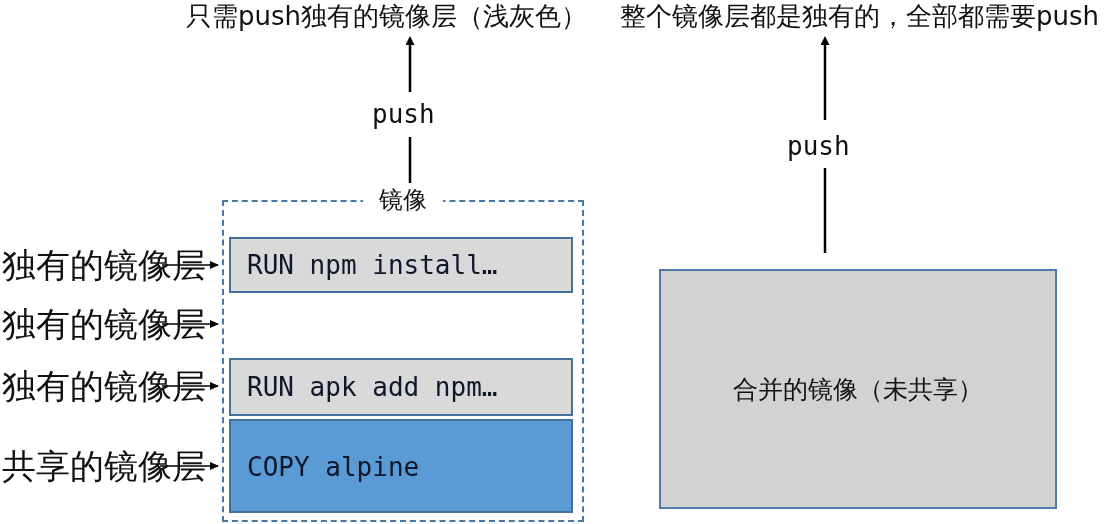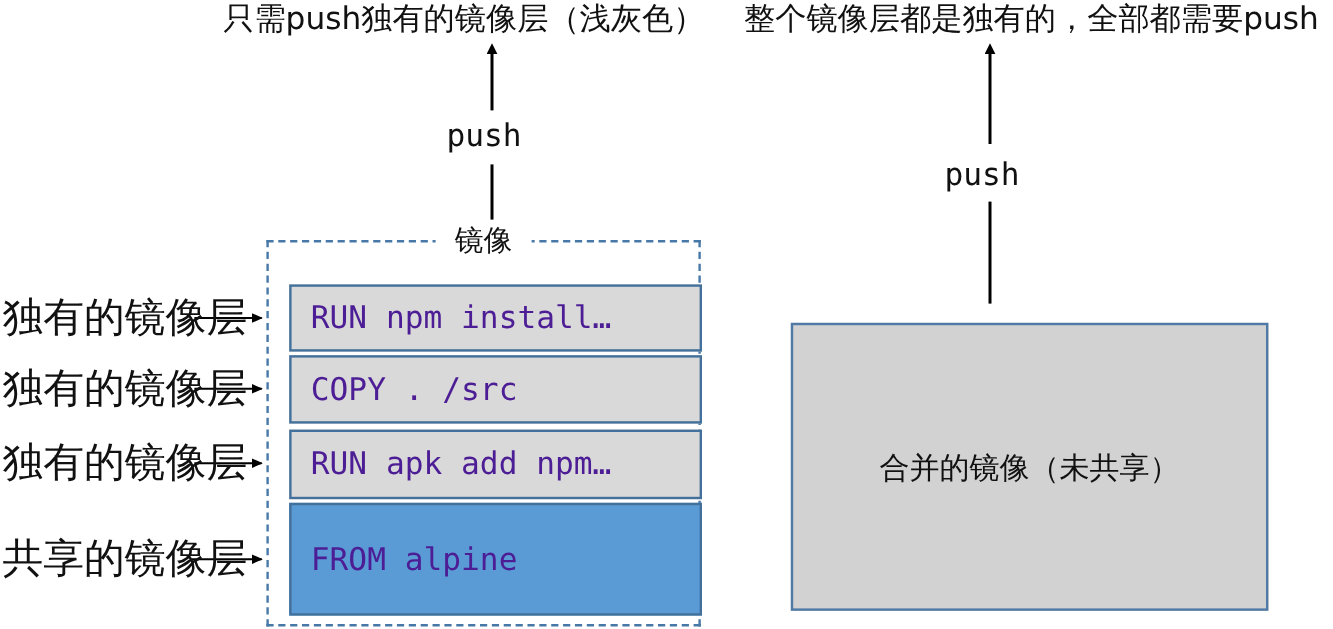--- a/index.html
+++ b/index.html
@@ -76,30 +76,30 @@
   .image-title-wrap span {
     display: inline-block;
     background: #ffffff;
     padding: 0 16px;
     font-size: 24px;
     line-height: 28px;
   }
 
   .layer {
     position: absolute;
-    left: 241px;
+    left: 229px;
     width: 344px;
     border: 2px solid #44719C;
     background: #D9D9D9;
     display: flex;
     align-items: center;
     box-sizing: border-box;
     font-family: "DejaVu Sans Mono", "Liberation Mono", monospace;
     font-size: 26px;
-    color: #4c1d95;
+    color: #0f172a;
     z-index: 2;
   }
   .layer .cmd { padding-left: 16px; white-space: nowrap; }
   .layer-1 { top: 237px; height: 56px; }
   .layer-2 { top: 296px; height: 57px; }
   .layer-3 { top: 358px; height: 58px; }
   .layer-base {
     top: 419px;
     height: 94px;
     background: #5B9BD5;
@@ -171,27 +171,24 @@
   <div class="side-label" style="top:450px">共享的镜像层</div>
 
   <div class="image-dashed-box"></div>
   <div class="image-title-wrap">
     <span>镜像</span>
   </div>
 
   <div class="layer layer-1">
     <span class="cmd">RUN npm install…</span>
   </div>
-  <div class="layer layer-2">
-    <span class="cmd">COPY . /src</span>
-  </div>
   <div class="layer layer-3">
     <span class="cmd">RUN apk add npm…</span>
   </div>
   <div class="layer layer-base">
-    <span class="cmd">FROM alpine</span>
+    <span class="cmd">COPY alpine</span>
   </div>
 
   <div class="merged-box">
     <span>合并的镜像（未共享）</span>
   </div>
 
 </div>
 
 </body></html>

